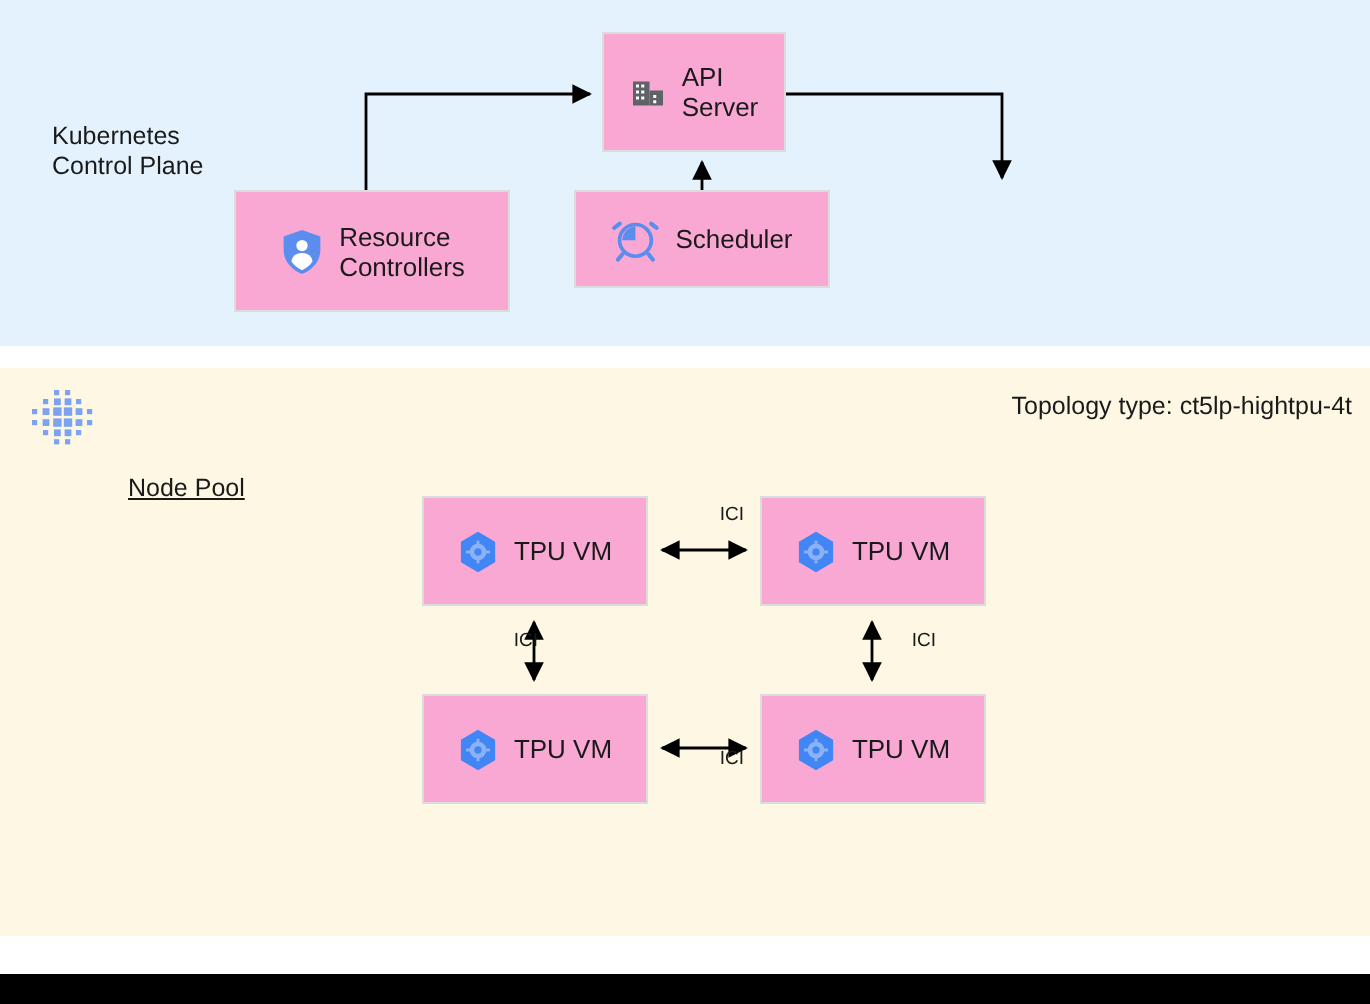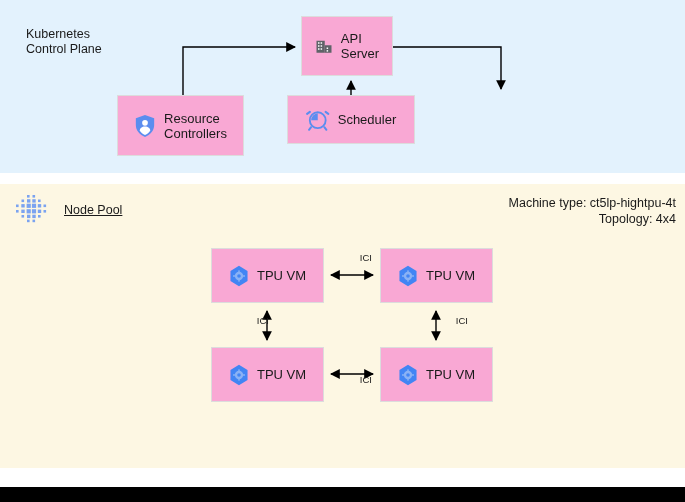--- a/index.html
+++ b/index.html
@@ -44,20 +44,21 @@
     background: #000000;
   }
 
   
   .section-title {
     position: absolute;
     font-size: 12.5px;
     line-height: 15px;
     color: #1a1a1a;
     white-space: pre-line;
+    margin-top: 34px;
   }
   #control-plane-title {
     left: 26px;
     top: 27px;
     text-align: left;
   }
   #node-pool-title {
     left: 64px;
     top: 203px;
     font-size: 12.5px;
@@ -93,21 +94,21 @@
     white-space: pre-line;
   }
   .icon-wrap {
     display: block;
     flex: 0 0 auto;
     line-height: 0;
   }
 
   
   #box-api-server   { left: 301px; top: 16px;  width: 92px;  height: 60px; }
-  #box-resource-controllers { left: 117px; top: 95px; width: 127px; height: 61px; }
+  #box-resource-controllers { left: 117px; top: 95px; width: 138px; height: 61px; }
   #box-scheduler    { left: 287px; top: 95px; width: 128px; height: 49px; }
   #box-storage      { left: 439px; top: 95px; width: 124px; height: 61px; }
 
   
   #box-tpu-vm-1 { left: 211px; top: 248px; width: 113px; height: 55px; }
   #box-tpu-vm-2 { left: 380px; top: 248px; width: 113px; height: 55px; }
   #box-tpu-vm-3 { left: 211px; top: 347px; width: 113px; height: 55px; }
   #box-tpu-vm-4 { left: 380px; top: 347px; width: 113px; height: 55px; }
 
   
@@ -240,22 +241,21 @@
       <rect x="18.3" y="20.7" width="3.4" height="3.4"></rect>
       <rect x="24" y="21" width="2.6" height="2.6"></rect>
       <rect x="13" y="25.6" width="2.6" height="2.6"></rect>
       <rect x="18.5" y="25.6" width="2.6" height="2.6"></rect>
     </g>
   </svg>
 
   <div class="section-title" id="node-pool-title">Node Pool</div>
 
   <div id="node-pool-meta">
-    <div>Machine type: ct5lp-hightpu-4t</div>
-    <div>Topology: 4x4</div>
+    <div>Topology type: ct5lp-hightpu-4t</div>
   </div>
 
   <svg id="connectors-node-pool" viewBox="0 0 685 502" xmlns="http://www.w3.org/2000/svg">
     <defs>
       <marker id="arrowhead2" viewBox="0 0 10 10" refX="9" refY="5" markerWidth="7" markerHeight="7" orient="auto-start-reverse">
         <path d="M 0 0 L 10 5 L 0 10 z" fill="#000000"></path>
       </marker>
     </defs>
 
     <path d="M 331 275 L 373 275" fill="none" stroke="#000000" stroke-width="1.4" marker-start="url(#arrowhead2)" marker-end="url(#arrowhead2)"></path>

